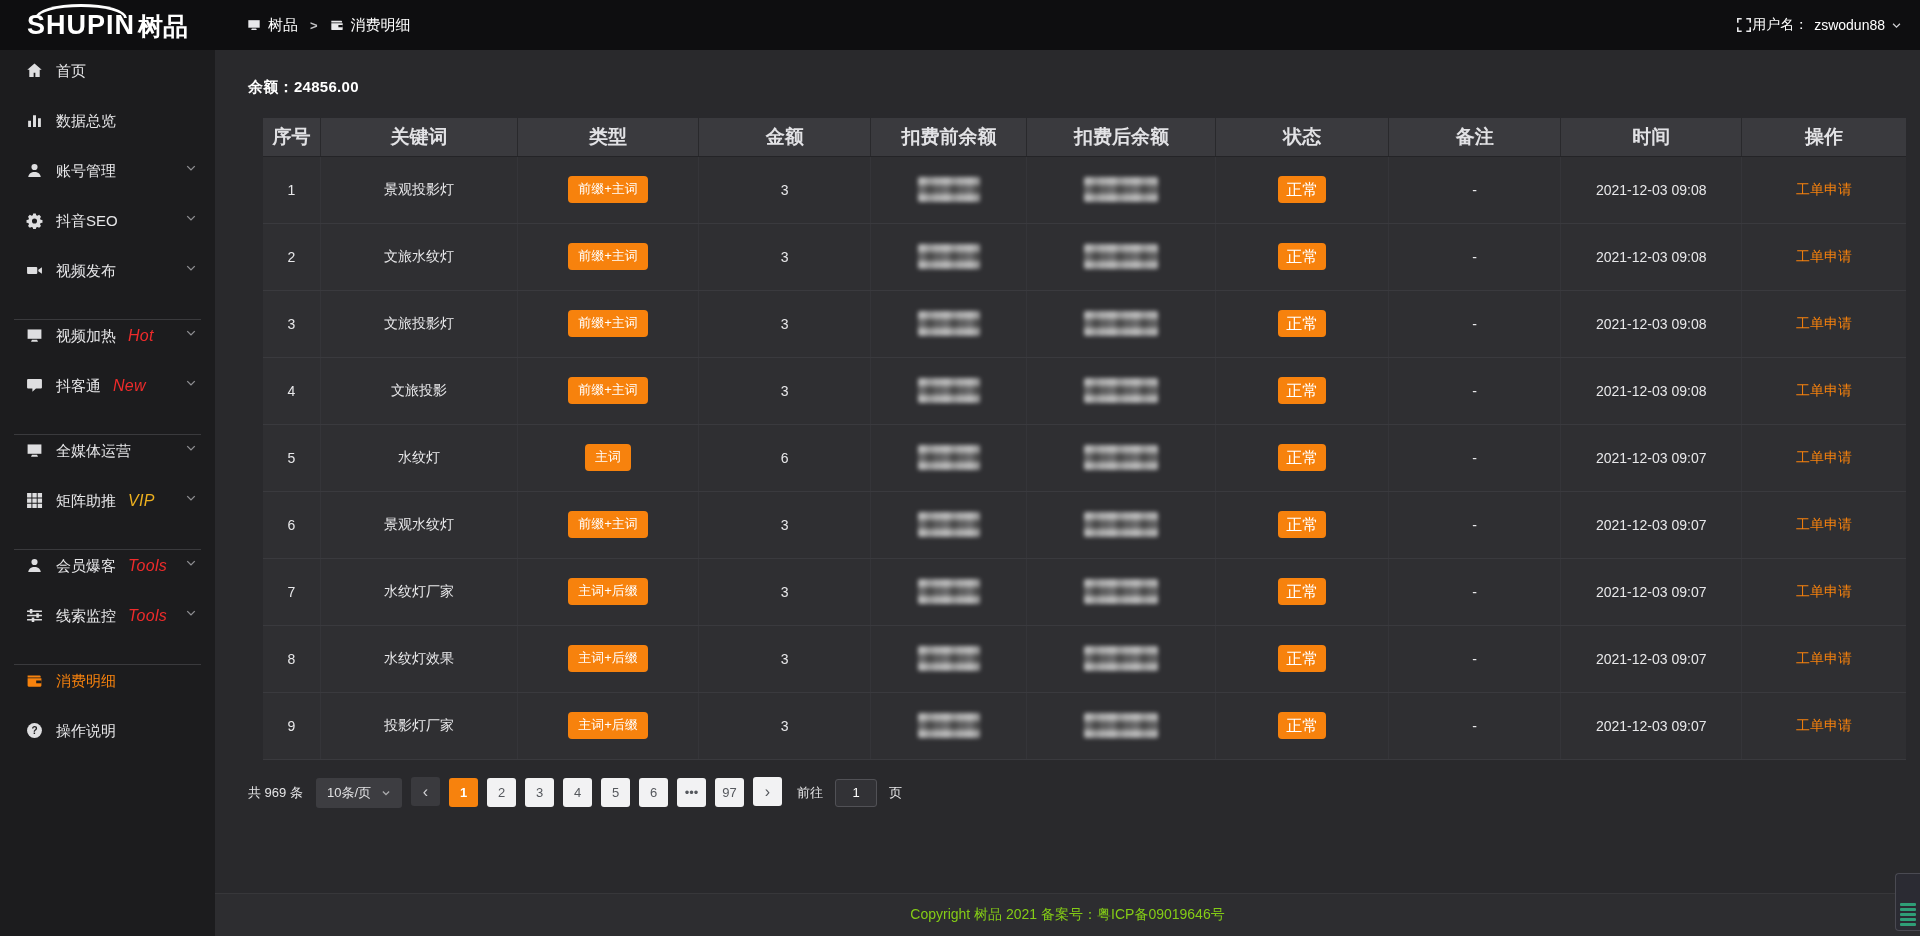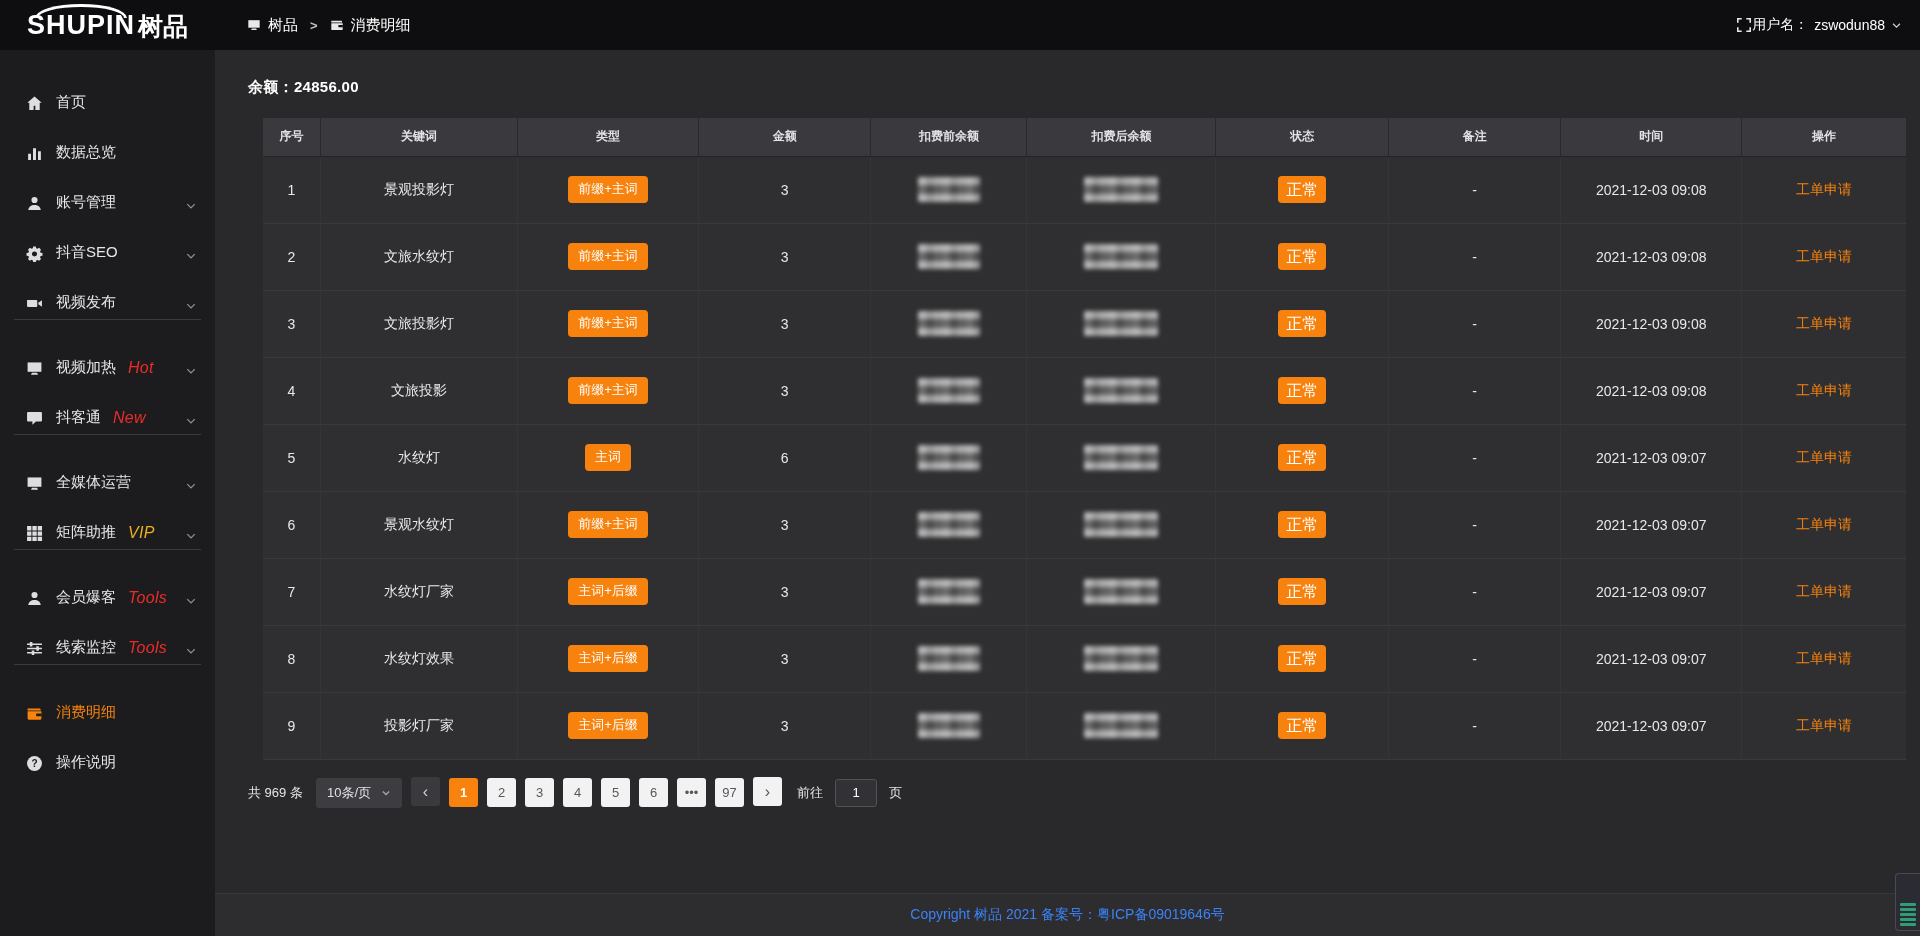--- a/index.html
+++ b/index.html
@@ -22,37 +22,37 @@
   .crumb{display:flex;align-items:center;gap:7px}
   .crumb .bc-icon{width:14px;height:14px;color:#e8e8ea}
   .bc-sep{color:#c2c2c5;font-size:13px;font-weight:bold}
   .topbar-right{margin-left:auto;display:flex;align-items:center;padding-right:18px;color:#fff;font-size:14px}
   .fs-icon{width:16px;height:16px;color:#e8e8ea;cursor:pointer}
   .user-entry{display:flex;align-items:center;gap:6px;cursor:pointer}
   .user-chevron{width:11px;height:11px;color:#cfcfd2}
 
   
   .sidebar{position:absolute;top:50px;left:0;bottom:0;width:215px;background:#1c1c1e;padding-top:12px;z-index:10}
-  .side-item{height:50px;display:flex;align-items:flex-end;padding:0 18px 0 26px;color:#e6e6e8;font-size:15px;cursor:pointer}
+  .side-item{height:50px;display:flex;align-items:flex-start;padding:0 18px 0 26px;color:#e6e6e8;font-size:15px;cursor:pointer}
   .side-item.active{color:#f7820d}
   .s-icon{width:17px;height:17px;margin-right:13px;flex:0 0 auto;color:#dedee0}
   .side-item.active .s-icon{color:#f7820d}
   .s-label{white-space:nowrap}
   .s-tag{margin-left:12px;font-size:16px;font-style:italic;font-weight:normal;letter-spacing:.3px}
   .s-tag.red{color:#ee2b2b}
   .s-tag.gold{color:#edb01f}
   .s-chevron{margin-left:auto;width:12px;height:12px;color:#8f8f92}
   .side-divider{height:1px;background:#3a3a3d;margin:7px 14px}
 
   
   .content{position:absolute;top:50px;left:215px;right:0;bottom:0;padding:0 14px 0 33px}
   .balance{margin-top:28px;color:#fff;font-size:15px;font-weight:bold;letter-spacing:.3px}
   .table-wrap{margin-left:15px;margin-top:21px}
   table{width:100%;border-collapse:collapse;table-layout:fixed;background:#2f2f32;font-size:14px;color:#e8e8ea}
-  thead th{background:#3a3a3e;height:38px;font-weight:bold;font-size:12px;color:#e2e2e5;
+  thead th{background:#3a3a3e;height:38px;font-weight:bold;font-size:19px;color:#e2e2e5;
     border-right:1px solid #29292c;border-bottom:1px solid #242427;text-align:center}
   thead th:last-child{border-right:none}
   tbody td{height:67px;text-align:center;border-bottom:1px solid #3a3a3e;border-right:1px solid #353539;padding:0 4px}
   tbody td:last-child{border-right:none}
   .badge{display:inline-block;background:#f7820d;color:#fff;border-radius:4px;padding:6px 10px;font-size:13px;line-height:1.1}
   .badge.status{padding:5px 8px;font-size:16px}
   .censored{display:inline-block;vertical-align:middle;height:25px;border-radius:2px;opacity:.92;
     filter:blur(2px) saturate(.2);
     background:
       repeating-linear-gradient(90deg,#9d9d9d 0 8px,#6f6f6f 8px 16px,#8b8b8b 16px 24px),
@@ -72,21 +72,21 @@
   .pg-btn.prev{background:#3a3a3e;color:#d2d2d5}
   .pg-btn.active{background:#f7820d;color:#fff;font-weight:bold}
   .pg-arrow{font-size:16px;line-height:1;margin-top:-2px}
   .goto{display:flex;align-items:center;gap:12px;margin-left:6px}
   .goto-input{width:42px;height:28px;background:#323236;border:1px solid #515156;border-radius:3px;color:#fff;
     text-align:center;font-size:13px;font-family:inherit;outline:none}
 
   
   .footer{position:absolute;left:215px;right:0;bottom:0;height:43px;background:#2d2d30;
     border-top:1px solid rgba(255,255,255,.05);display:flex;align-items:center;justify-content:center;
-    color:#3b82f6;font-size:14px}
+    color:#84cc16;font-size:14px}
 
   
   .float-widget{position:absolute;right:0;bottom:5px;width:25px;height:58px;background:#2b2b33;
     border:1px solid #4a4a52;border-right:none;border-radius:4px 0 0 4px;z-index:30;
     display:flex;flex-direction:column;justify-content:flex-end;gap:2px;padding:4px}
   .float-widget .stripe{height:3px;background:#2f9e77;border-radius:1px}
 </style>
 </head>
 <body>
 

